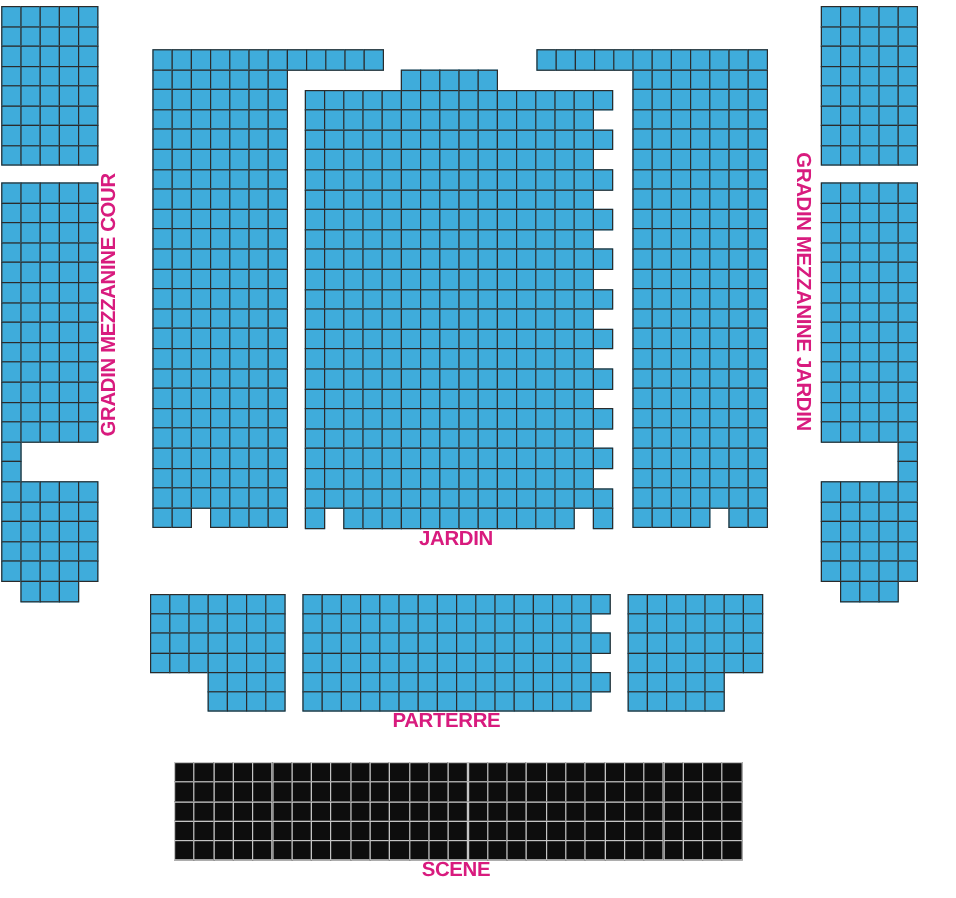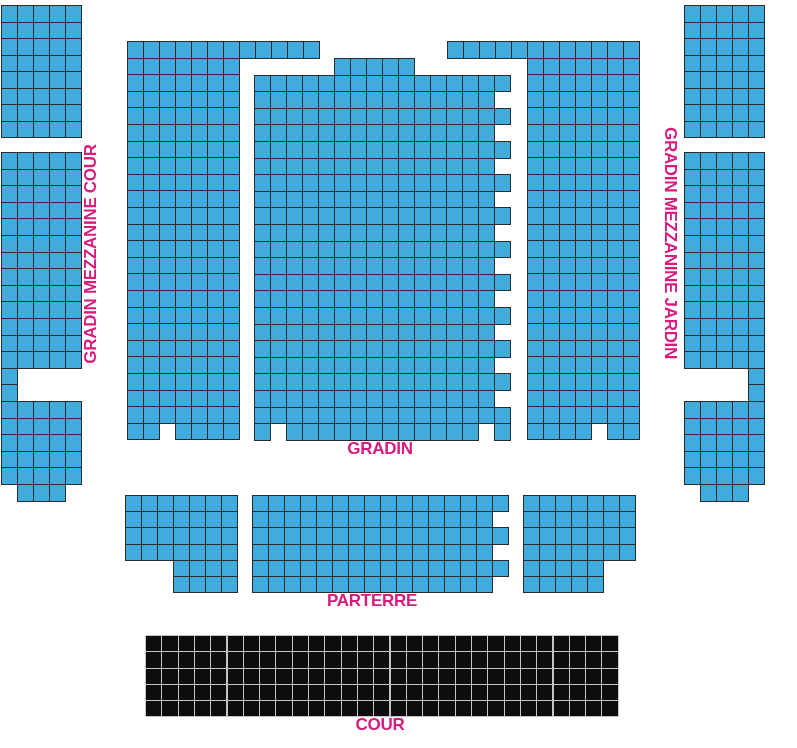--- a/index.html
+++ b/index.html
@@ -1332,16 +1332,16 @@
         <div class="cell stage-cell" style="left: 374.9px; top: 65.2px; width: 17.3px; height: 17.3px;"></div>
         <div class="cell stage-cell" style="left: 391.2px; top: 65.2px; width: 17.3px; height: 17.3px;"></div>
         <div class="cell stage-cell" style="left: 407.5px; top: 65.2px; width: 17.3px; height: 17.3px;"></div>
         <div class="cell stage-cell" style="left: 423.8px; top: 65.2px; width: 17.3px; height: 17.3px;"></div>
         <div class="cell stage-cell" style="left: 440.1px; top: 65.2px; width: 17.3px; height: 17.3px;"></div>
         <div class="cell stage-cell" style="left: 456.4px; top: 65.2px; width: 17.3px; height: 17.3px;"></div>
       </div>
     </div>
   <div class="vlabel vlabel-left">GRADIN MEZZANINE COUR</div>
   <div class="vlabel vlabel-right">GRADIN MEZZANINE JARDIN</div>
-  <div class="hlabel label-gradin">GRADIN</div>
+  <div class="hlabel label-gradin">JARDIN</div>
   <div class="hlabel label-parterre">PARTERRE</div>
-  <div class="hlabel label-scene">COUR</div>
+  <div class="hlabel label-scene">SCENE</div>
 </div>
 
 </body></html>

